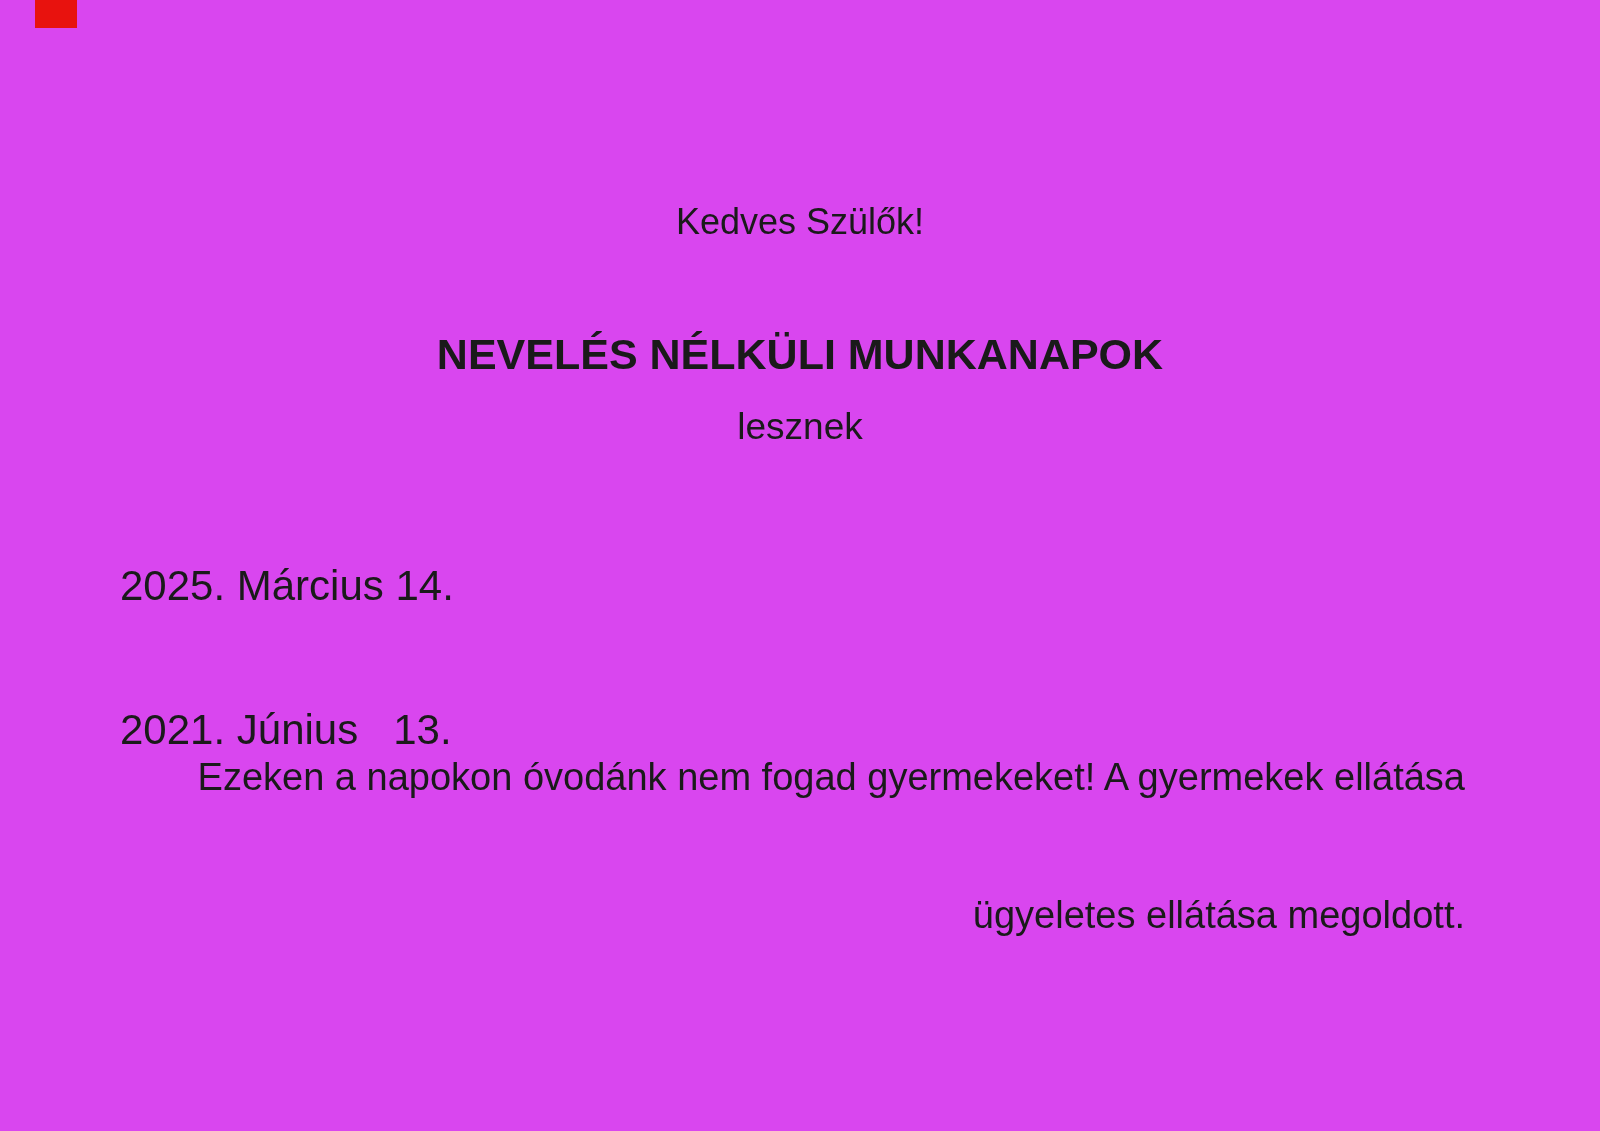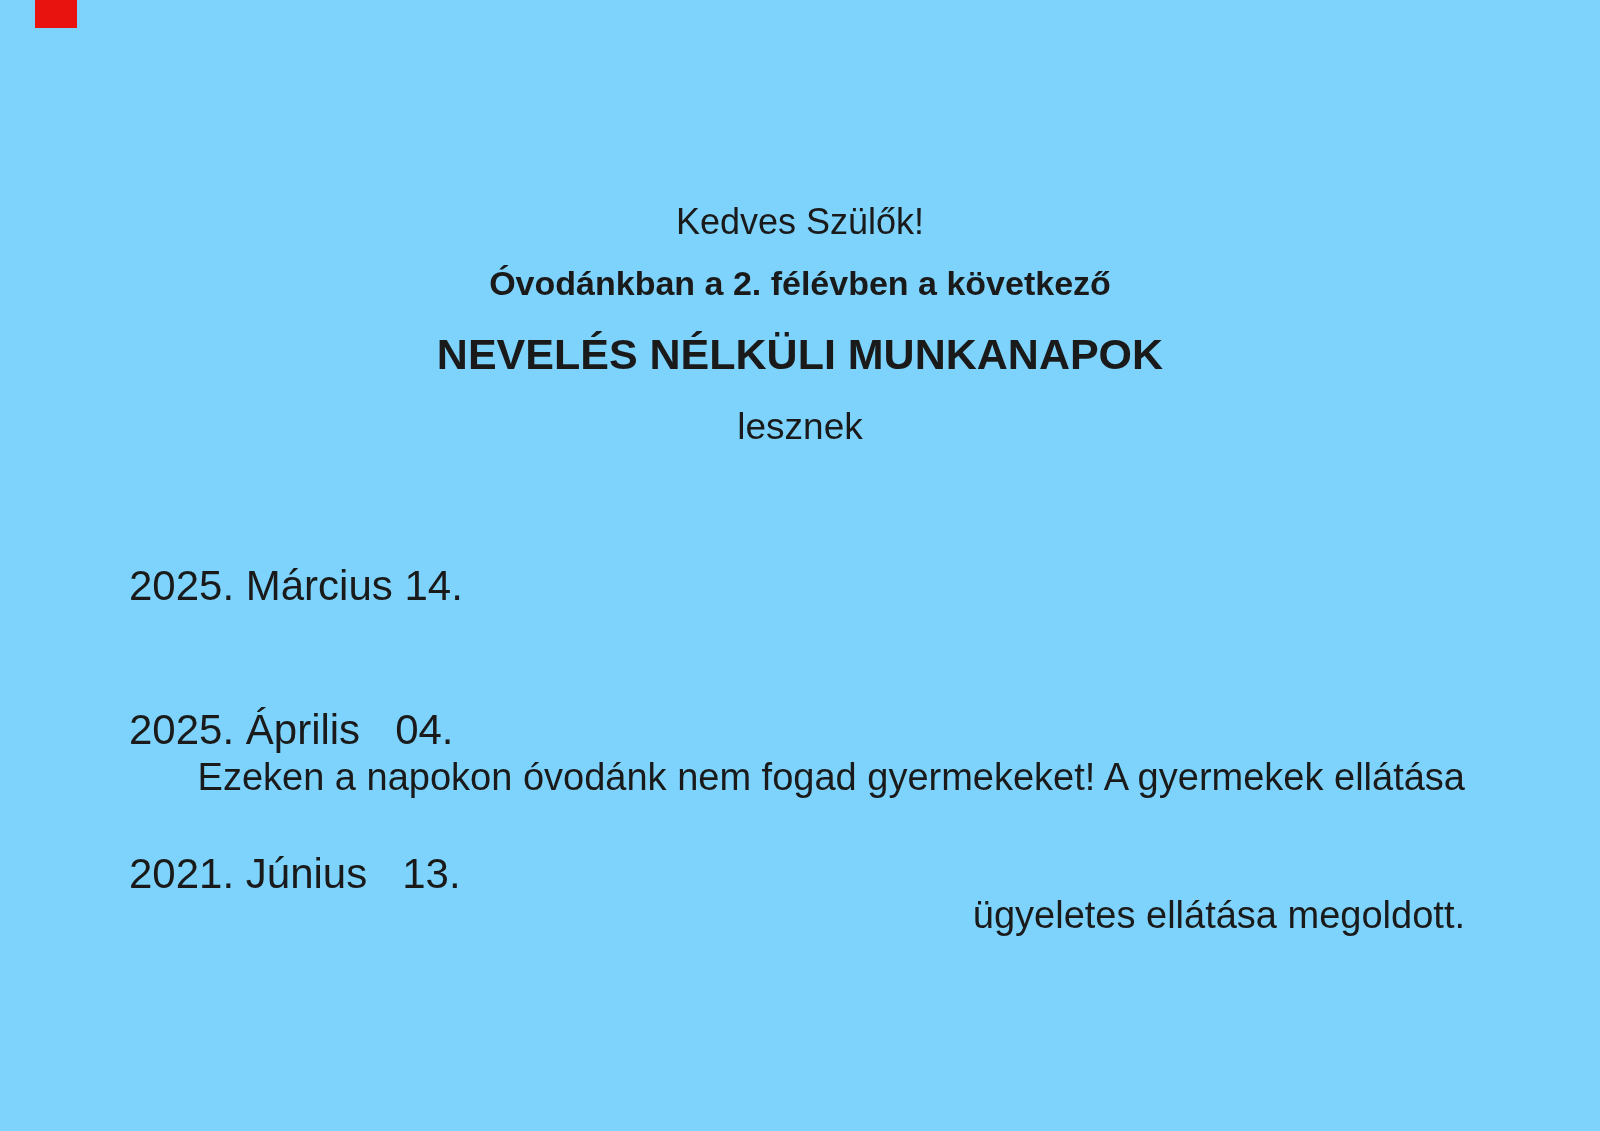--- a/index.html
+++ b/index.html
@@ -4,21 +4,21 @@
 <style>
   html, body {
     margin: 0;
     padding: 0;
     background: #ffffff;
   }
   .page {
     position: relative;
     width: 1600px;
     height: 1131px;
-    background: #7dd3fc;
+    background: #d946ef;
     overflow: hidden;
     font-family: "Liberation Sans", "DejaVu Sans", sans-serif;
     color: #1a1a1a;
   }
   .red-marker {
     position: absolute;
     left: 35px;
     top: 0;
     width: 42px;
     height: 28px;
@@ -49,21 +49,21 @@
     line-height: 1.15;
   }
   .closing-word {
     top: 406px;
     font-size: 37px;
     line-height: 1.15;
     text-align: center;
   }
   .date-list {
     position: absolute;
-    left: 129px;
+    left: 120px;
     top: 466px;
     font-size: 42px;
     line-height: 48px;
     white-space: pre;
   }
   .note-paragraph {
     position: absolute;
     left: 135px;
     top: 662px;
     width: 1330px;
@@ -75,29 +75,27 @@
 </style>
 </head>
 <body>
 
 <div class="page">
 
   <div class="red-marker" style="background: rgb(232, 18, 14);"></div>
 
   <div class="centered-line greeting">Kedves Szülők!</div>
 
-  <div class="centered-line intro">Óvodánkban a 2. félévben a következő</div>
 
   <div class="centered-line main-title">NEVELÉS NÉLKÜLI MUNKANAPOK</div>
 
   <div class="centered-line closing-word">lesznek</div>
 
   <div class="date-list">
     <div class="date-line">2025. Március 14.</div>
-    <div class="date-line">2025. Április   04.</div>
     <div class="date-line">2021. Június   13.</div>
   </div>
 
   <div class="note-paragraph">
     <div class="note-line">Ezeken a napokon óvodánk nem fogad gyermekeket! A gyermekek ellátása</div>
     <div class="note-line">ügyeletes ellátása megoldott.</div>
   </div>
 
 </div>
 

